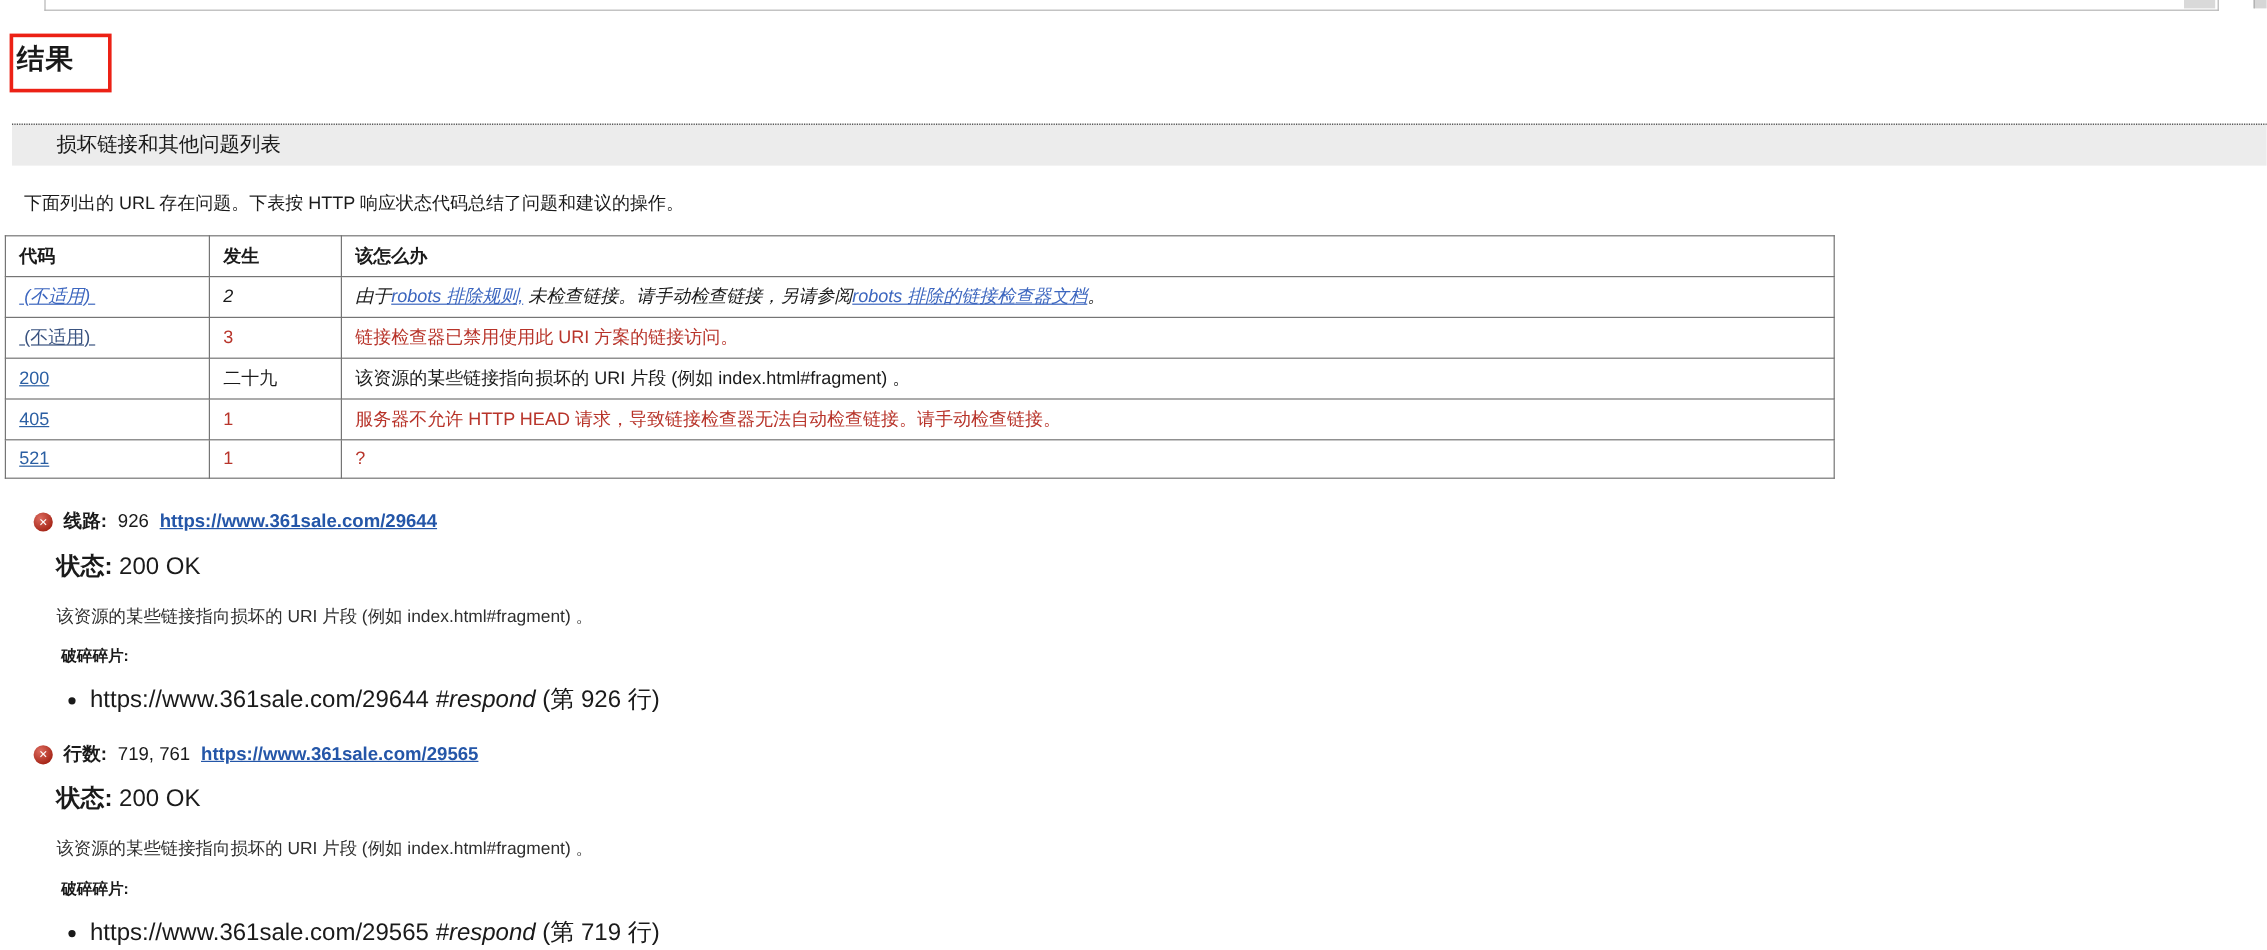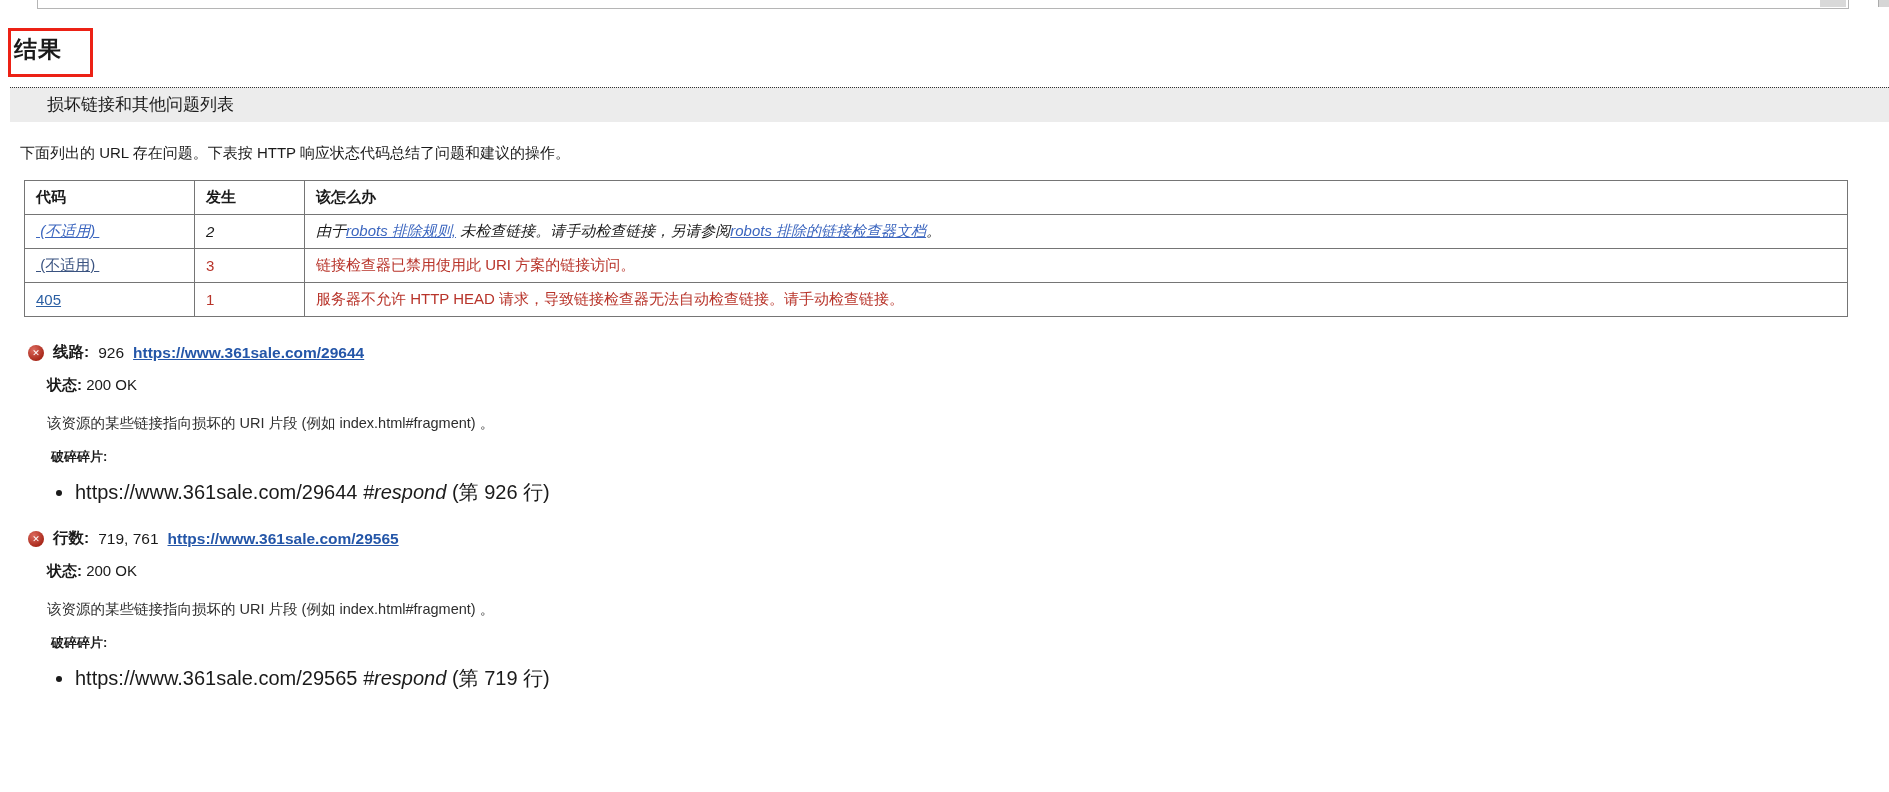--- a/index.html
+++ b/index.html
@@ -19,28 +19,28 @@
 
   
   .title-box{
     display:inline-block; margin:19px 0 0 8px;
     border:3px solid #ec2115; padding:3px 28px 9px 3px;
   }
   h1.page-title{margin:0; font-size:23px; font-weight:700; letter-spacing:1px;}
 
   
   h2.band{
-    margin:10px 0 0 10px; padding:5px 0 6px 37px;
+    margin:26px 0 0 10px; padding:5px 0 6px 37px;
     border-top:1px dotted #333; background:#ececec;
     font-size:17px; font-weight:400;
   }
 
   p.intro{margin:22px 0 17px 20px; font-size:15px;}
 
-  table.summary{margin-left:24px; border-collapse:collapse; width:1824px; font-size:15px; table-layout:fixed;}
+  table.summary{margin-left:4px; border-collapse:collapse; width:1525px; font-size:15px; table-layout:fixed;}
   table.summary th, table.summary td{
     border:1px solid #757575; padding:7px 11px; text-align:left; vertical-align:middle;
     overflow:hidden; white-space:nowrap;
   }
   table.summary th{font-weight:700;}
 
   a{cursor:pointer;}
   .lnk{color:#2b5fa3; text-decoration:underline;}
   .lnk-italic{color:#3c66bf; font-style:italic; text-decoration:underline;}
   .lnk-visited{color:#3a5380; text-decoration:underline;}
@@ -52,21 +52,21 @@
   .detail{margin-bottom:22px;}
   .d-head{margin:0; font-size:15.5px; display:flex; align-items:center; gap:9px;}
   .d-head .lbl{font-weight:700;}
   .err-icon{
     width:16px; height:16px; border-radius:50%;
     background:radial-gradient(circle at 35% 30%, #dc6a5e, #a8281a 72%);
     color:#fff; font-size:9px; font-weight:700; line-height:16px;
     display:inline-flex; align-items:center; justify-content:center; flex:0 0 auto;
   }
   .d-link{color:#2456a8; font-weight:700; text-decoration:underline;}
-  .d-status{margin:13px 0 0 19px; font-size:15px;}
+  .d-status{margin:13px 0 0 19px; font-size:20px;}
   .d-status .lbl{font-weight:700;}
   .d-desc{margin:19px 0 0 19px; font-size:14.5px; color:#2e2e2e;}
   .d-fraglabel{margin:15px 0 0 23px; font-size:13px; font-weight:700;}
   .d-list{margin:13px 0 0 30px; padding-left:17px; font-size:20px;}
   .d-list li{margin:0;}
   .frag{font-style:italic;}
 </style>
 </head>
 <body>
 
@@ -103,23 +103,33 @@
         <td><a class="lnk-italic">&nbsp;(不适用)&nbsp;</a></td>
         <td class="txt-italic">2</td>
         <td class="txt-italic"><span class="txt-italic">由于</span><a class="lnk-italic">robots 排除规则,</a><span class="txt-italic"> 未检查链接。请手动检查链接，另请参阅</span><a class="lnk-italic">robots 排除的链接检查器文档</a><span class="txt-italic">。</span></td>
       </tr>
       <tr>
         <td><a class="lnk-visited">&nbsp;(不适用)&nbsp;</a></td>
         <td class="txt-error">3</td>
         <td class="txt-error">链接检查器已禁用使用此 URI 方案的链接访问。</td>
       </tr>
       <tr>
+        <td><a class="lnk">200</a></td>
+        <td>二十九</td>
+        <td>该资源的某些链接指向损坏的 URI 片段 (例如 index.html#fragment) 。</td>
+      </tr>
+      <tr>
         <td><a class="lnk">405</a></td>
         <td class="txt-error">1</td>
         <td class="txt-error">服务器不允许 HTTP HEAD 请求，导致链接检查器无法自动检查链接。请手动检查链接。</td>
+      </tr>
+      <tr>
+        <td><a class="lnk">521</a></td>
+        <td class="txt-error">1</td>
+        <td class="txt-error">?</td>
       </tr>
     </tbody>
 </table>
 
 <div class="details">
     <div class="detail">
       <p class="d-head">
         <span class="err-icon">✕</span>
         <span class="lbl">线路:</span>
         <span>926</span>

